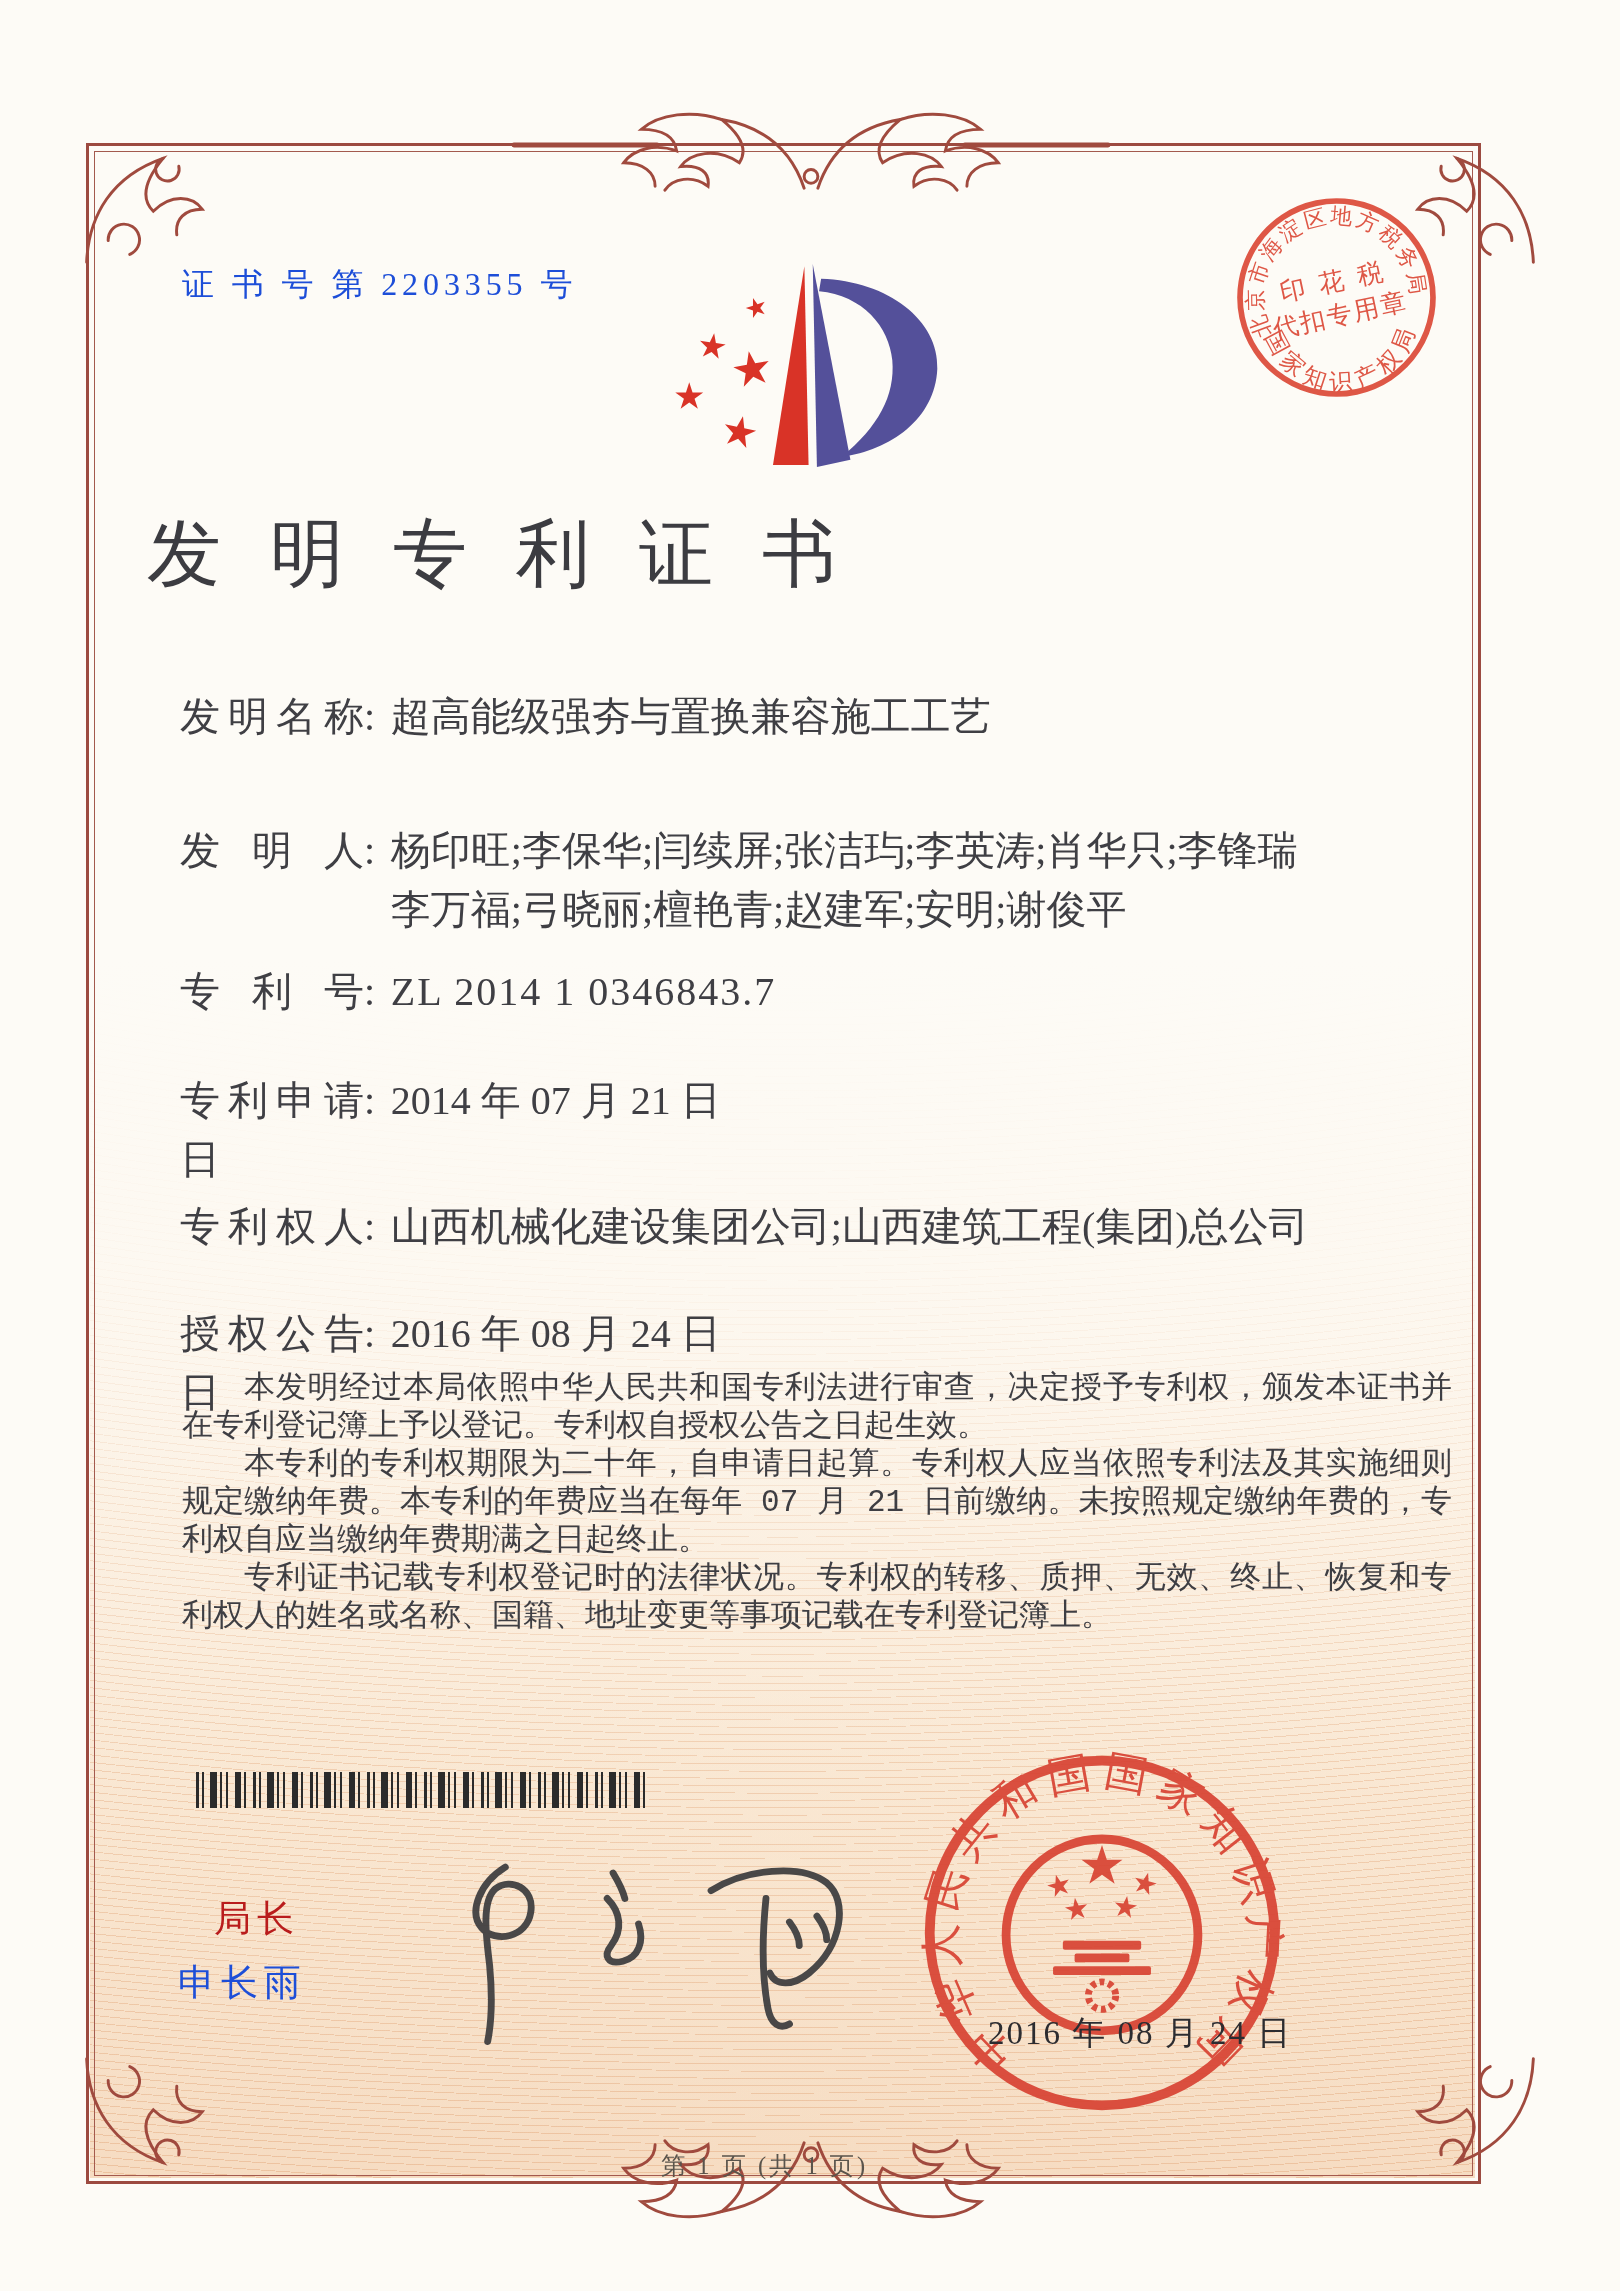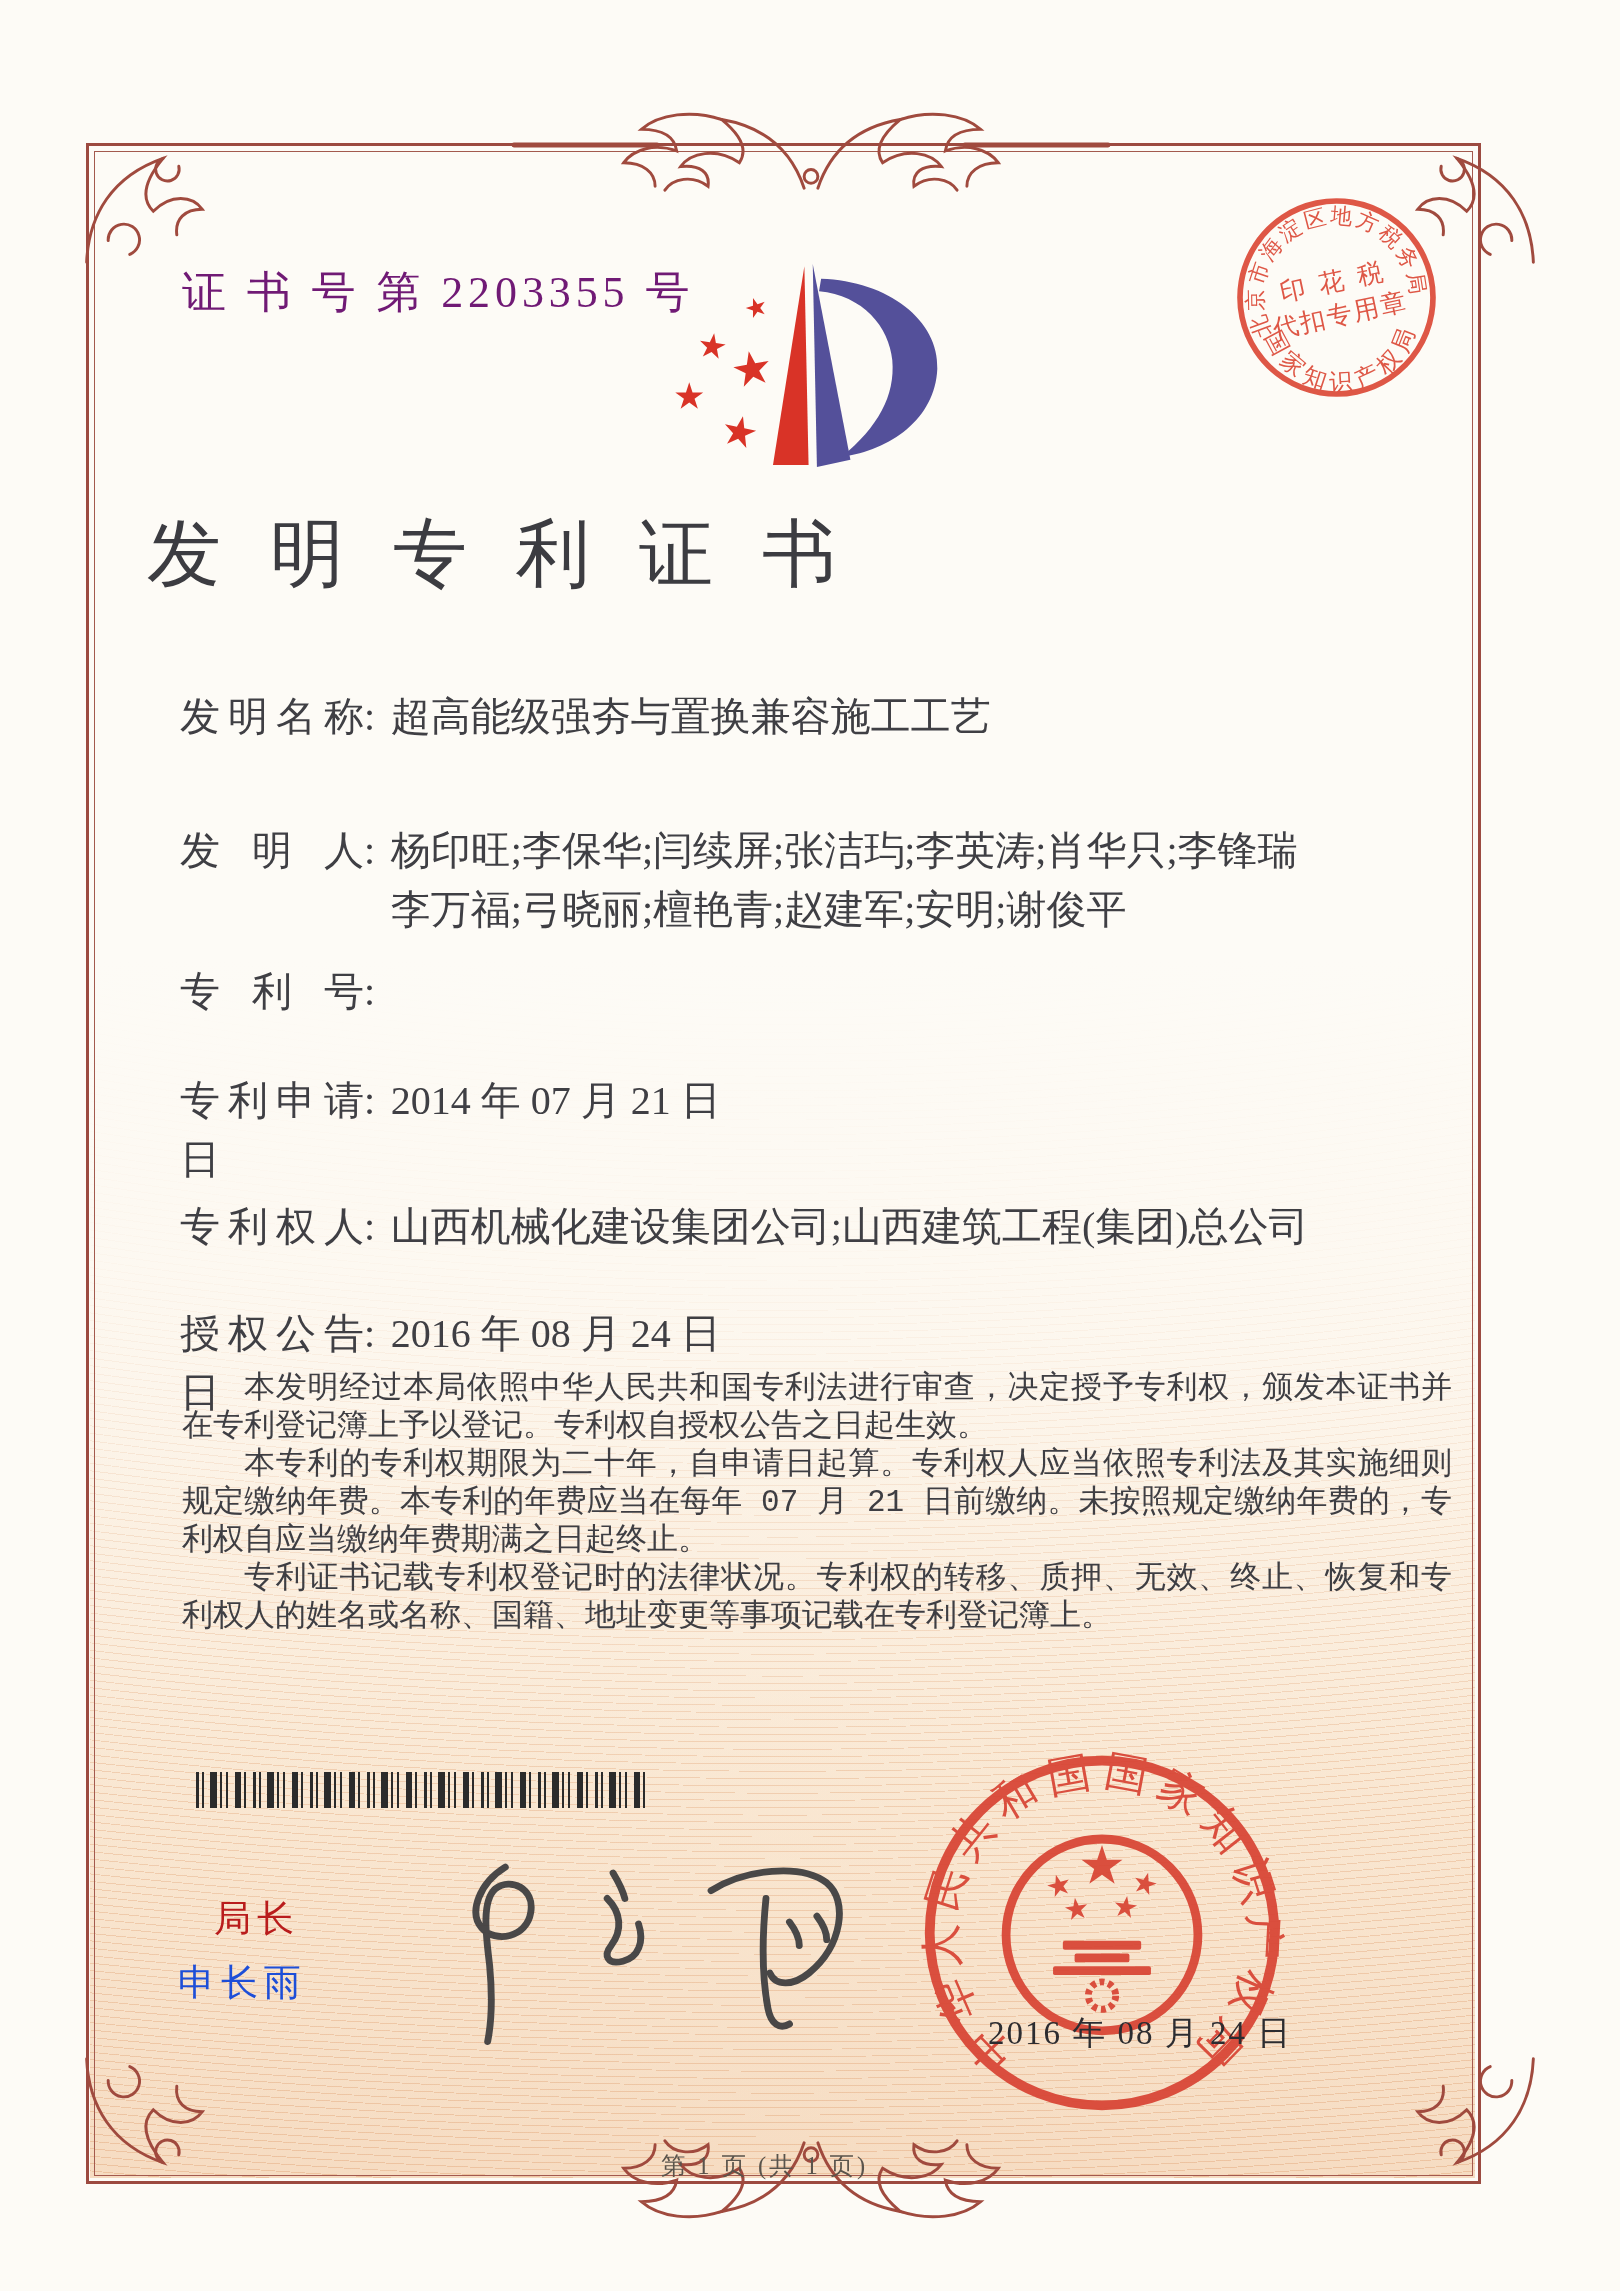--- a/index.html
+++ b/index.html
@@ -28,21 +28,21 @@
   .frame{
     position:absolute;left:86px;top:143px;width:1389px;height:2035px;
     border:3.9px solid #9c4a40;
   }
   .frame-inner{
     position:absolute;inset:4.9px;border:1px solid #a35a4e;
   }
   .orn{position:absolute;pointer-events:none;}
   .cert-no{
     position:absolute;left:182px;top:263px;
-    font-size:44px;color:#701a75;letter-spacing:4.9px;
+    font-size:32px;color:#1d4ed8;letter-spacing:4.9px;
   }
   .logo{position:absolute;left:639px;top:243px;width:314px;height:241px;}
   .tax-stamp{position:absolute;left:1223px;top:180px;width:227px;height:235px;transform:rotate(-12deg);opacity:.92;}
   .title{
     position:absolute;left:98px;top:505px;width:1372px;
     font-size:74px;color:#3c3c41;
     letter-spacing:49px;text-indent:49px;font-weight:500;
   }
   .frow{position:absolute;left:180px;width:1264px;font-size:40px;color:#3f3f44;line-height:59px;display:flex;}
   .flabel{display:inline-block;width:184px;text-align:justify;text-align-last:justify;flex:0 0 auto;}
@@ -182,20 +182,21 @@
       <span class="fcolon">:</span>
     <span class="fvalue">
         <span class="vline">杨印旺;李保华;闫续屏;张洁玙;李英涛;肖华只;李锋瑞</span>
         <span class="vline">李万福;弓晓丽;檀艳青;赵建军;安明;谢俊平</span>
       </span>
   </div>
 
   <div class="frow" style="top:962px">
     <span class="flabel">专利号</span>
       <span class="fcolon">:</span>
+    <span class="fvalue" style="letter-spacing:2px">ZL 2014 1 0346843.7</span>
   </div>
 
   <div class="frow" style="top:1071px">
     <span class="flabel">专利申请日</span>
       <span class="fcolon">:</span>
     <span class="fvalue">2014 年 07 月 21 日</span>
   </div>
 
   <div class="frow" style="top:1197px">
     <span class="flabel">专利权人</span>

